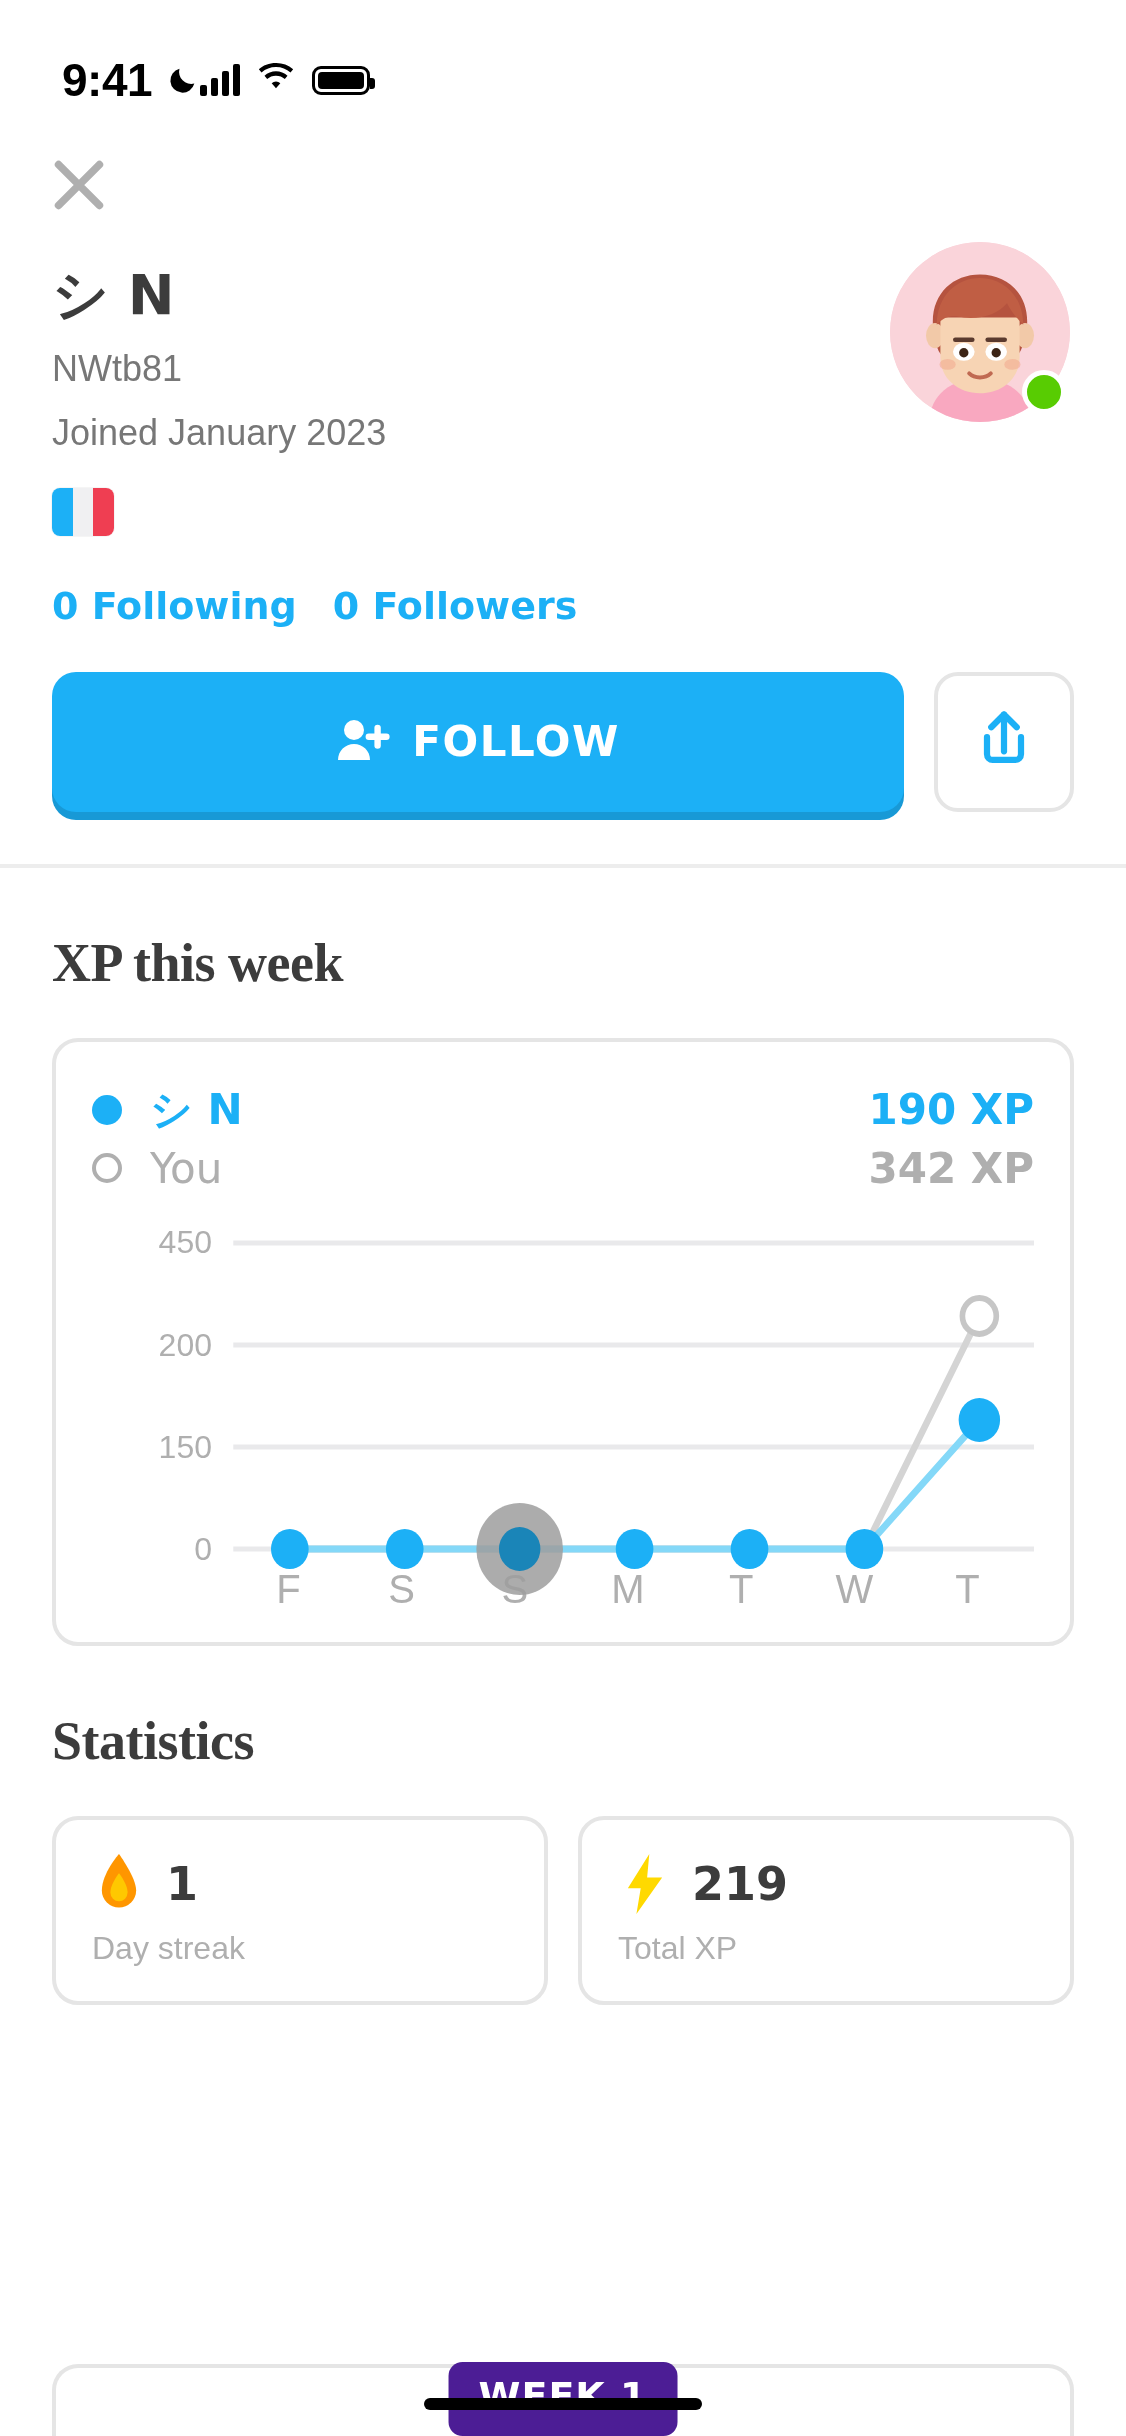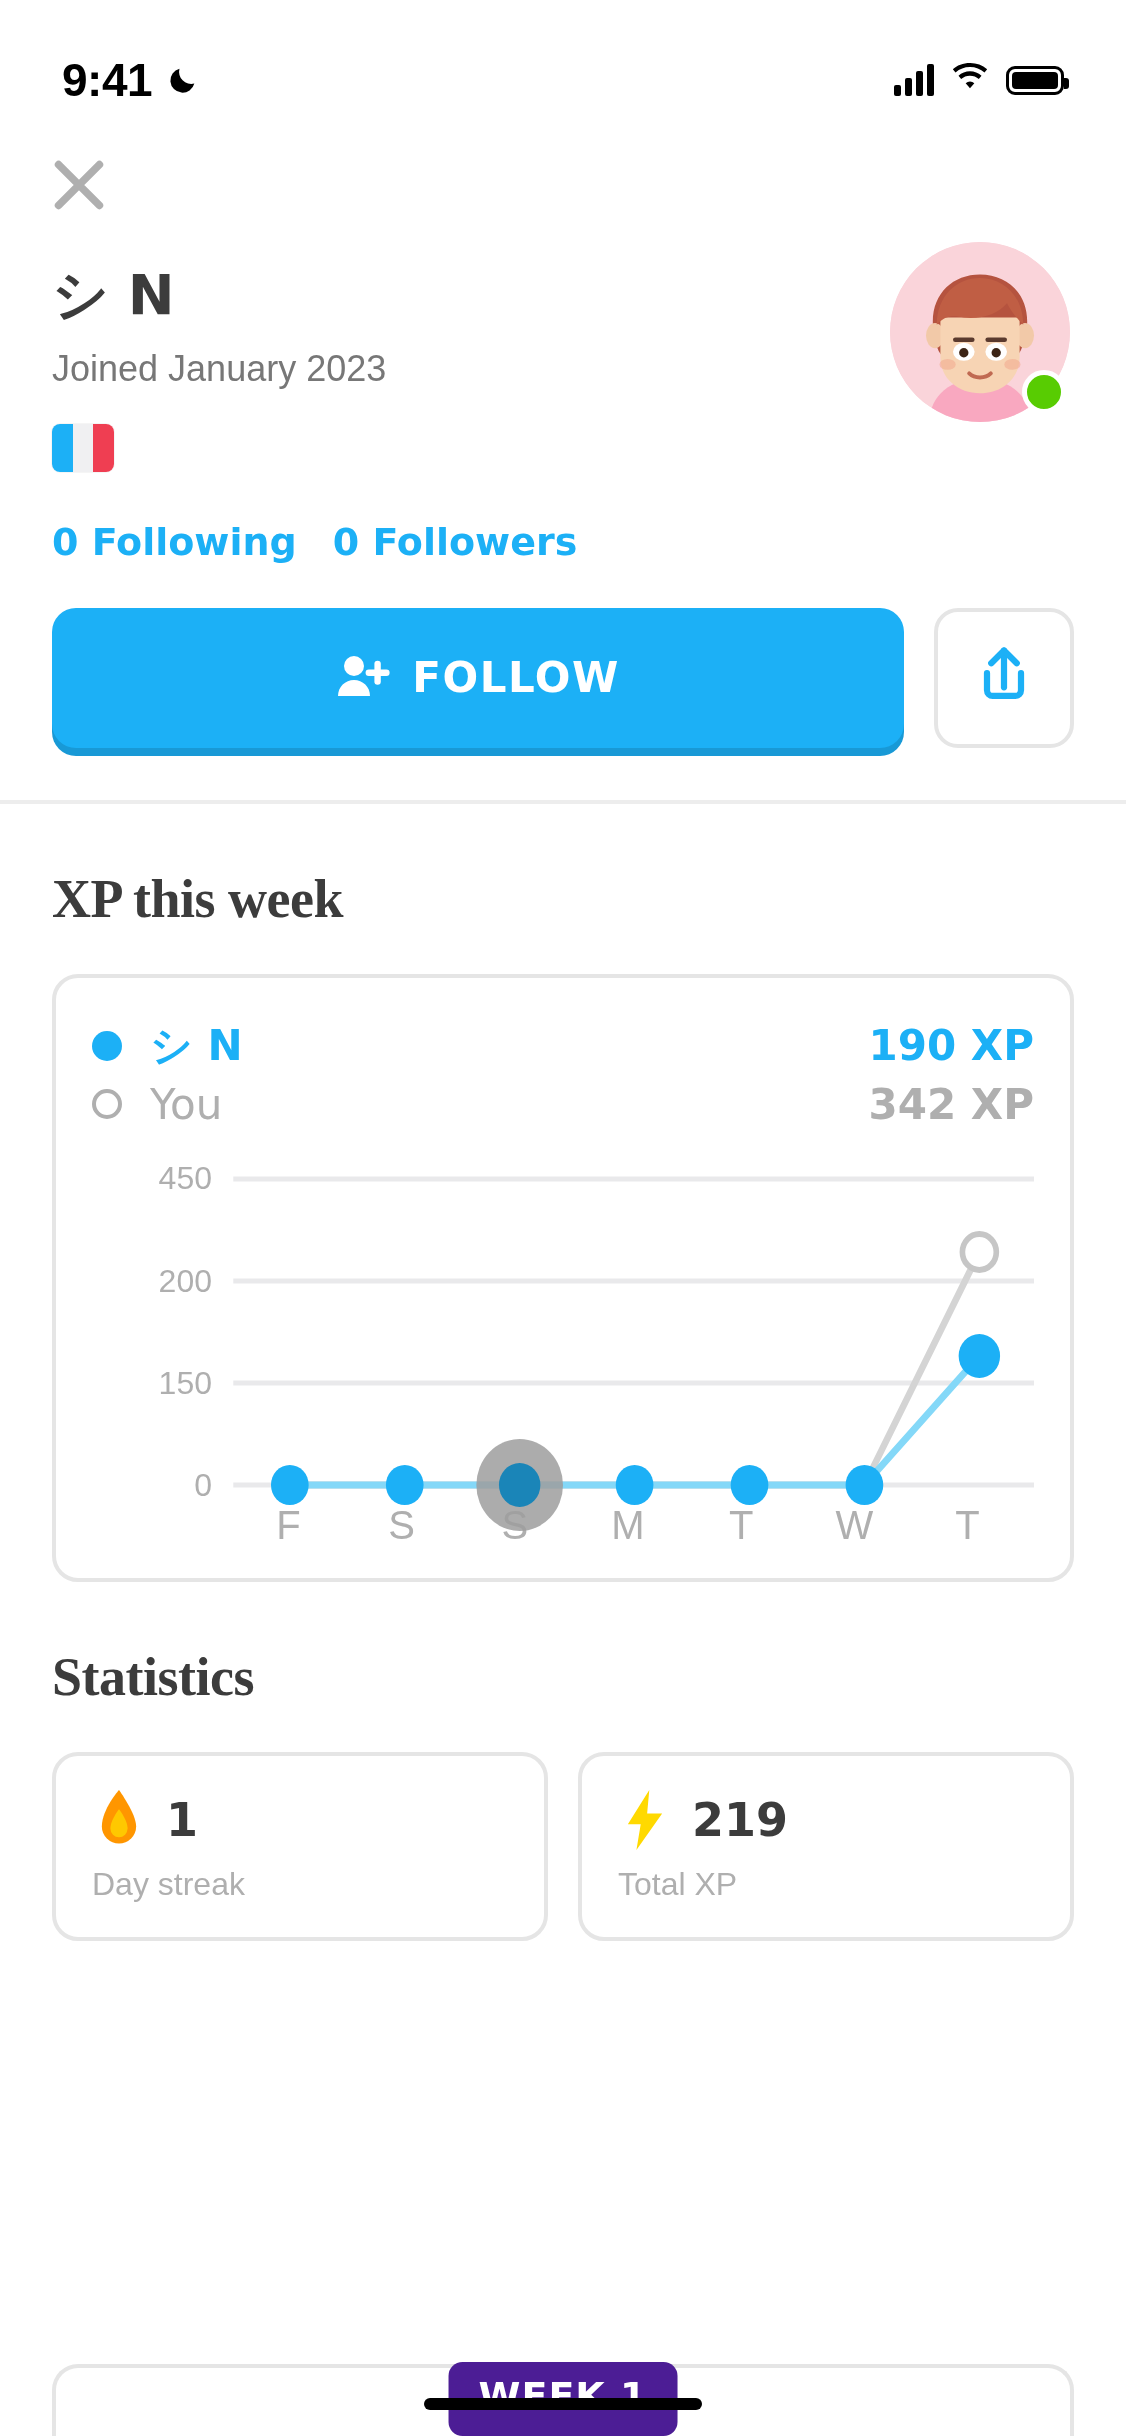--- a/index.html
+++ b/index.html
@@ -8,21 +8,21 @@
     font-family:"DejaVu Sans", sans-serif;
     background:#ffffff;
     color:#3c3c3c;
     overflow:hidden;
     position:relative;
   }
 
   
   .statusbar {
     height:120px; display:flex; align-items:center;
-    justify-content:space-between;
+    justify-content:flex-start;
     padding:40px 62px 0 62px;
   }
   .sb-left { display:flex; align-items:center; gap:14px; }
   .sb-time { font-size:46px; font-weight:700; letter-spacing:-0.5px; color:#000; font-family:"Liberation Sans", sans-serif; }
   .sb-moon { width:34px; height:34px; position:relative; }
   .sb-moon svg { display:block; }
   .sb-right { display:flex; align-items:center; gap:16px; }
   .bars { display:flex; align-items:flex-end; gap:4px; height:32px; }
   .bars i { display:block; width:7px; background:#000; border-radius:2px; }
   .bars i:nth-child(1){ height:11px; }
@@ -247,20 +247,21 @@
         <ellipse cx="32" cy="68" rx="4.5" ry="3" fill="#F2A88E" opacity="0.55"></ellipse>
         <ellipse cx="68" cy="68" rx="4.5" ry="3" fill="#F2A88E" opacity="0.55"></ellipse>
 
         <path d="M44 73c3 3 9 3 12 0" stroke="#C06A52" stroke-width="2.2" fill="none" stroke-linecap="round"></path>
       </svg>
     </div>
     <div class="online-dot"></div>
   </div>
 
   <div class="display-name">シ N</div>
+  <div class="username">NWtb81</div>
   <div class="joined">Joined January 2023</div>
 
   <div class="flag">
     <span style="background:#1CB0F6"></span>
     <span style="background:#F0F0F2"></span>
     <span style="background:#EF3E52"></span>
   </div>
 
   <div class="social-row">
     <span class="social-link">0 Following</span>

